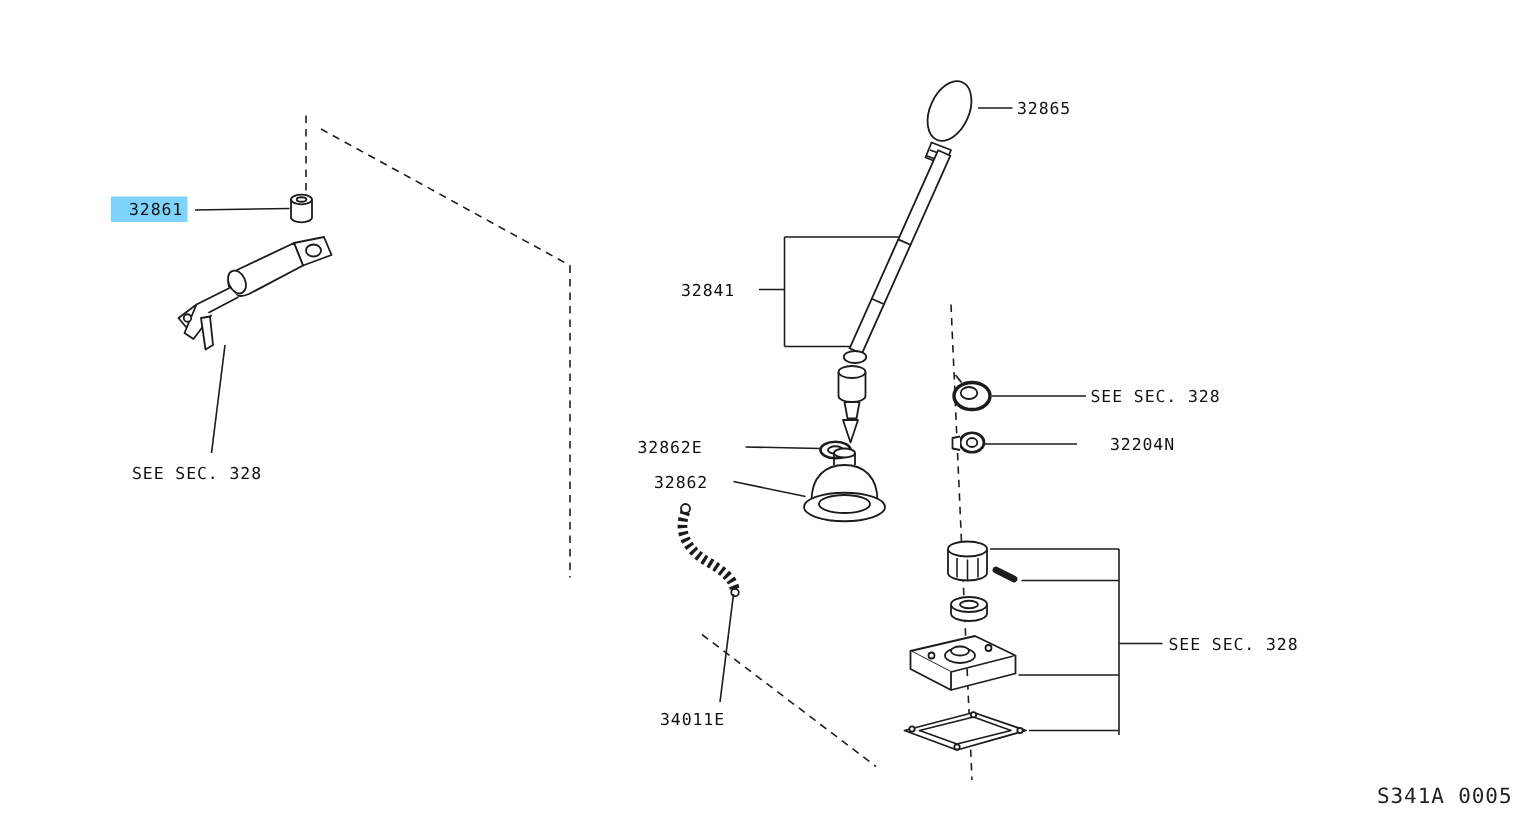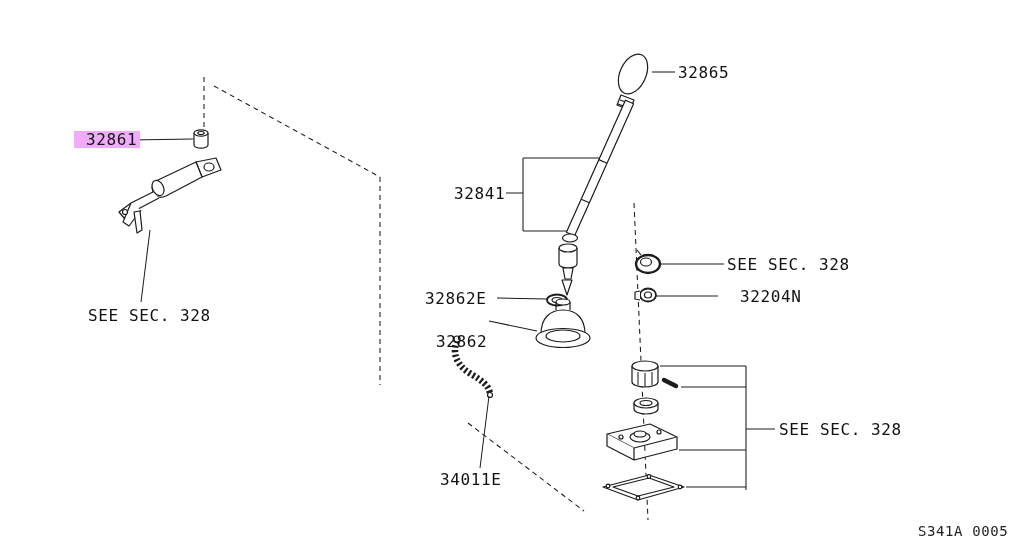--- a/index.html
+++ b/index.html
@@ -11,21 +11,21 @@
   .art { position:absolute; left:0; top:0; }
   .art * { stroke:#1c1c1c; stroke-width:1.2; fill:none; stroke-linejoin:round; }
   .art .w { fill:#ffffff; }
   .art .dashline { stroke-dasharray:5 4; stroke-width:1.05; }
   .art .thin { stroke-width:1.05; }
   .art .thick { stroke-width:2.3; }
   .art .med { stroke-width:1.8; }
   .art .cable { stroke-width:6.5; stroke-dasharray:2.2 2.4; stroke-linecap:butt; }
   .art .stub { stroke-width:4.5; stroke-linecap:round; }
   .lbl {
-    position:absolute; font-size:16px; letter-spacing:0.6px; color:#111;
+    position:absolute; font-size:11px; letter-spacing:0.6px; color:#111;
     white-space:nowrap; line-height:17px;
   }
   .hl { padding:0 3px; }
   .code { font-size:14px; color:#222; }
 </style>
 </head>
 <body>
 
 <div class="stage">
 
@@ -133,31 +133,31 @@
       <path class="thin" d="M506,193 L523,193 M523,158 L523,231 M523,158 L600,158 M523,231 L567,231"></path>
       <path class="thin" d="M497,298 L547,299"></path>
       <path class="thin" d="M489,321 L537,331"></path>
       <path class="thin" d="M661,264 L724,264"></path>
       <path class="thin" d="M656,296 L718,296"></path>
       <path class="thin" d="M660,366 L746,366 M681,387 L746,387 M679,450 L746,450 M686,487 L746,487 M746,366 L746,490 M746,429 L775,429"></path>
       <path class="thin" d="M489,396 L480,468"></path>
     </g>
   </svg>
 
-  <div class="lbl hl" style="left: 74px; top: 131px; background-color: #f0abfc; padding-left: 12px;">32861</div>
+  <div class="lbl hl" style="left: 74px; top: 131px; background-color: #7dd3fc; padding-left: 12px;">32861</div>
 
   <div class="lbl" style="left:88px; top:307px;">SEE SEC. 328</div>
 
   <div class="lbl" style="left:678px; top:64px;">32865</div>
 
   <div class="lbl" style="left:454px; top:185px;text-align:center;">32841</div>
 
   <div class="lbl" style="left:425px; top:290px;">32862E</div>
 
-  <div class="lbl" style="left:436px; top:313px;margin-top:20px;">32862</div>
+  <div class="lbl" style="left:436px; top:313px;">32862</div>
 
   <div class="lbl" style="left:727px; top:256px;">SEE SEC. 328</div>
 
   <div class="lbl" style="left:740px; top:288px;">32204N</div>
 
   <div class="lbl" style="left:779px; top:421px;">SEE SEC. 328</div>
 
   <div class="lbl" style="left:440px; top:471px;">34011E</div>
 
   <div class="lbl code" style="left:918px; top:523px;text-align:right;">S341A 0005</div>

